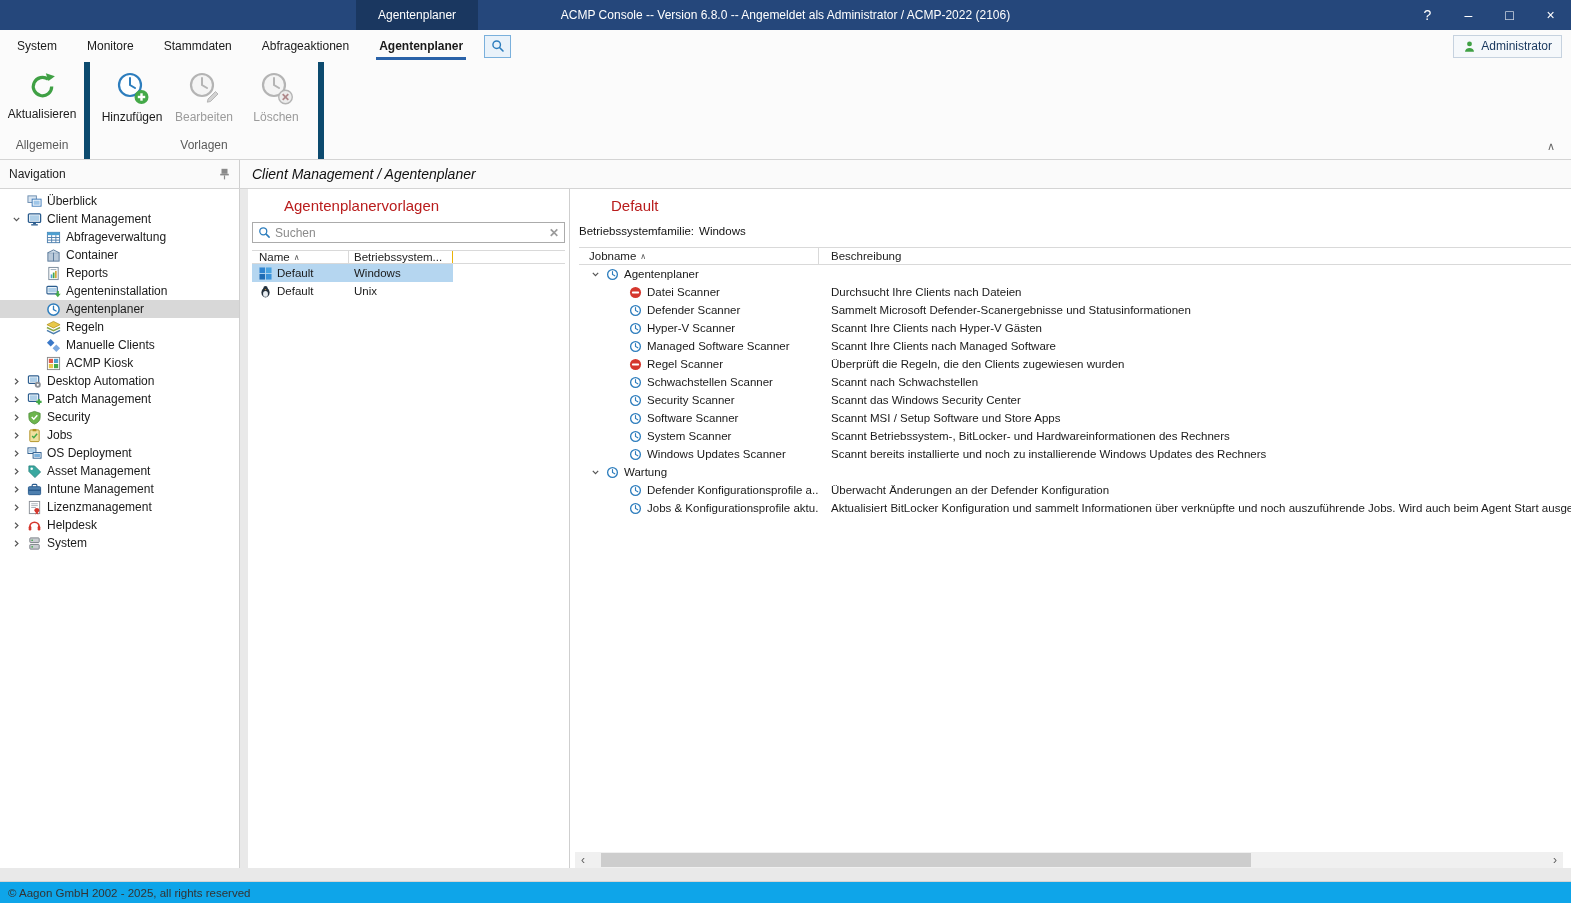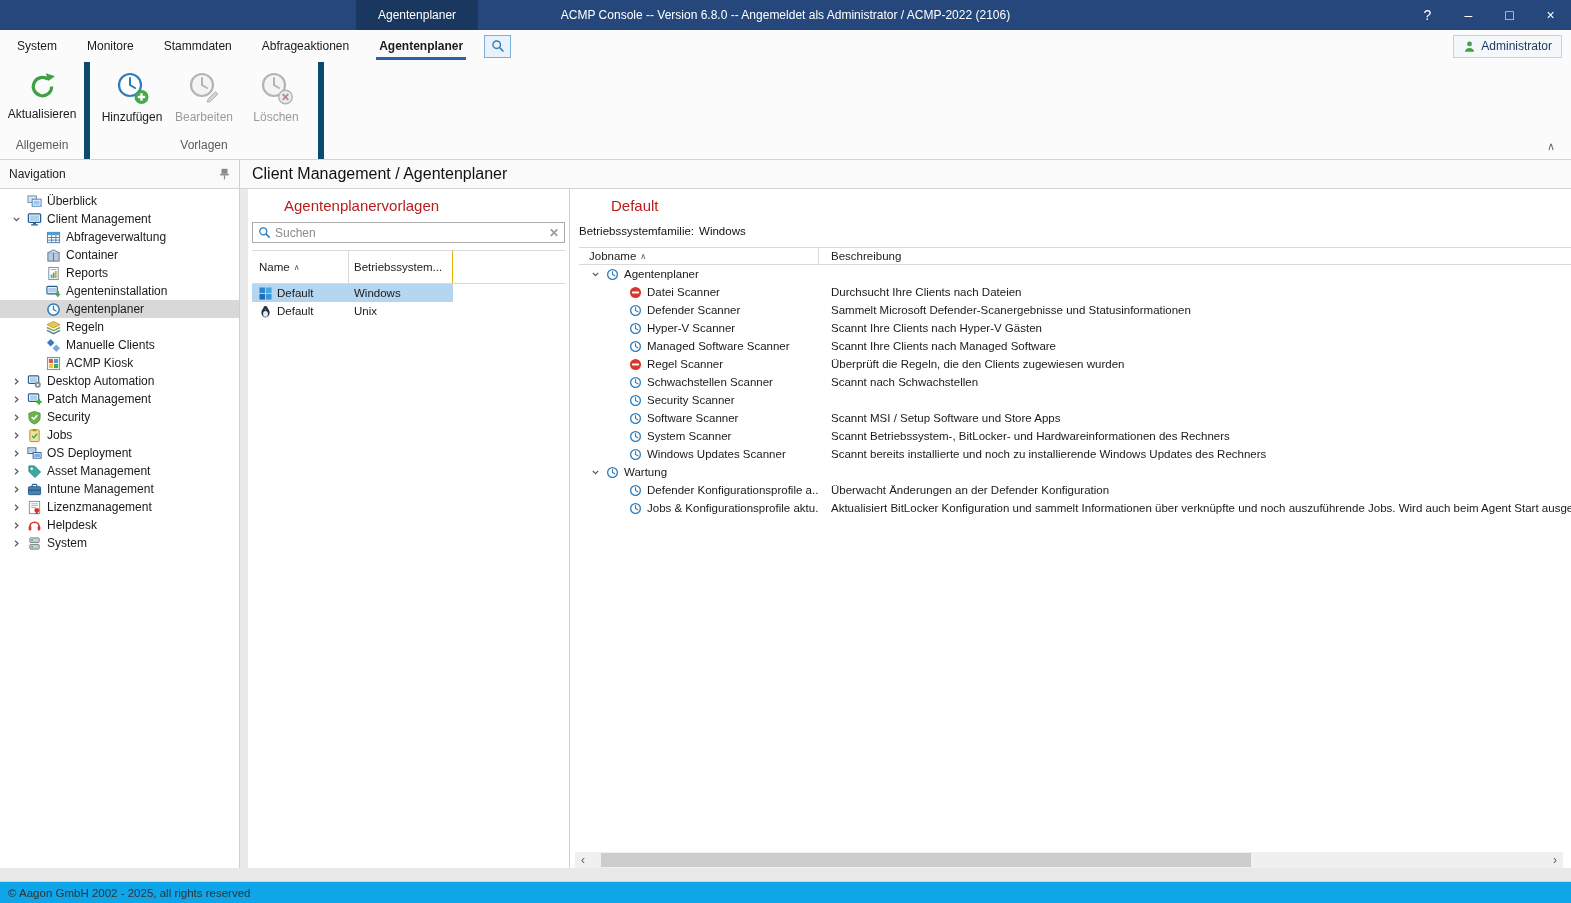--- a/index.html
+++ b/index.html
@@ -33,42 +33,42 @@
   .rbtn { width:72px; display:flex; flex-direction:column; align-items:center; gap:5px; background:none; border:none;
           font-family:inherit; font-size:12px; color:#1a1a1a; cursor:default; }
   .rbtn.disabled { color:#9b9b9b; }
   .rgroup-label { font-size:12px; color:#5a5a5a; padding-bottom:7px; }
   .ribbon-collapse { position:absolute; right:16px; bottom:6px; color:#666; font-size:11px; }
 
   
   .subheader { height:29px; display:flex; background:#fafafa; border-bottom:1px solid #d4d4d4; flex:0 0 auto; }
   .nav-header { width:240px; border-right:1px solid #cfcfcf; display:flex; align-items:center;
                 justify-content:space-between; padding:0 9px; font-size:12px; color:#222; background:#fafafa; }
-  .breadcrumb { flex:1; display:flex; align-items:center; padding:0 12px; font-size:16px; color:#111; }
+  .breadcrumb { flex:1; display:flex; align-items:center; padding:0 12px; font-size:14px; color:#111;font-style:italic; }
 
   
   .main { flex:1; display:flex; background:#e9e9e9; min-height:0; }
   .nav-panel { width:240px; background:#ffffff; border-right:1px solid #cfcfcf; padding-top:3px; height:calc(100% - 13px); }
   .nav-row { height:18px; display:flex; align-items:center; gap:5px; padding-left:10px; font-size:12px; white-space:nowrap; }
   .nav-row.child { padding-left:46px; }
   .nav-row.selected { background:#d8d8d8; }
   .chev { width:12px; display:flex; align-items:center; justify-content:center; flex:0 0 auto; }
   .nicon { width:15px; height:15px; flex:0 0 auto; display:block; }
 
   .content { flex:1; display:flex; padding:0 0 13px 8px; min-width:0; }
 
   
   .templates-panel { width:322px; flex:0 0 auto; background:#fff; border-right:1px solid #cfcfcf; padding:6px 4px 0 4px; }
   .panel-title { font-size:15px; color:#b91c1c; padding:2px 0 8px 0; font-weight:400;margin-left:32px; }
   .search-box { height:21px; border:1px solid #ababab; background:#fff; display:flex; align-items:center;
                 padding:0 5px; gap:4px; margin-bottom:7px; }
   .search-box input { border:none; outline:none; flex:1; font-family:inherit; font-size:12px; color:#333; background:transparent; }
   .search-box input::placeholder { color:#8a8a8a; opacity:1; }
   .search-clear { color:#9a9a9a; font-size:12px; font-weight:bold; cursor:default; }
-  .tp-header { display:flex; height:34px; border-top:1px solid #d9d9d9; border-bottom:1px solid #d9d9d9; align-items:center; font-size:11.5px; color:#222; }
+  .tp-header { display:flex; height:14px; border-top:1px solid #d9d9d9; border-bottom:1px solid #d9d9d9; align-items:center; font-size:11.5px; color:#222; }
   .tp-col-name { width:97px; padding-left:7px; border-right:1px solid #d9d9d9; height:100%; display:flex; align-items:center; gap:4px; }
   .tp-col-os { width:104px; padding-left:5px; border-right:1px solid #eab308; height:100%; display:flex; align-items:center;
                white-space:nowrap; overflow:hidden; }
   .tp-row { display:flex; height:18px; align-items:center; font-size:11.5px; width:201px; }
   .tp-row.selected { background:#b5d6f0; }
   .tp-cell-name { width:97px; padding-left:7px; display:flex; align-items:center; gap:5px; }
   .tp-cell-os { width:104px; padding-left:5px; }
   .oicon { width:13px; height:13px; flex:0 0 auto; display:block; }
   .sort { font-size:8px; color:#555; }
 
@@ -669,20 +669,21 @@
         <div class="job-row">
           <div class="job-name">
             <span class="ic">
               <svg class="jicon" viewBox="0 0 16 16">
                   <circle cx="8" cy="8" r="6" fill="#fff" stroke="#2d7dbd" stroke-width="1.6"></circle>
                   <path d="M8 4.5 V8 L10.8 9.6" fill="none" stroke="#2d7dbd" stroke-width="1.4" stroke-linecap="round"></path>
                 </svg>
             </span>
             <span>Security Scanner</span>
           </div>
+          <div class="job-desc">Scannt das Windows Security Center</div>
         </div>
 
         <div class="job-row">
           <div class="job-name">
             <span class="ic">
               <svg class="jicon" viewBox="0 0 16 16">
                   <circle cx="8" cy="8" r="6" fill="#fff" stroke="#2d7dbd" stroke-width="1.6"></circle>
                   <path d="M8 4.5 V8 L10.8 9.6" fill="none" stroke="#2d7dbd" stroke-width="1.4" stroke-linecap="round"></path>
                 </svg>
             </span>

